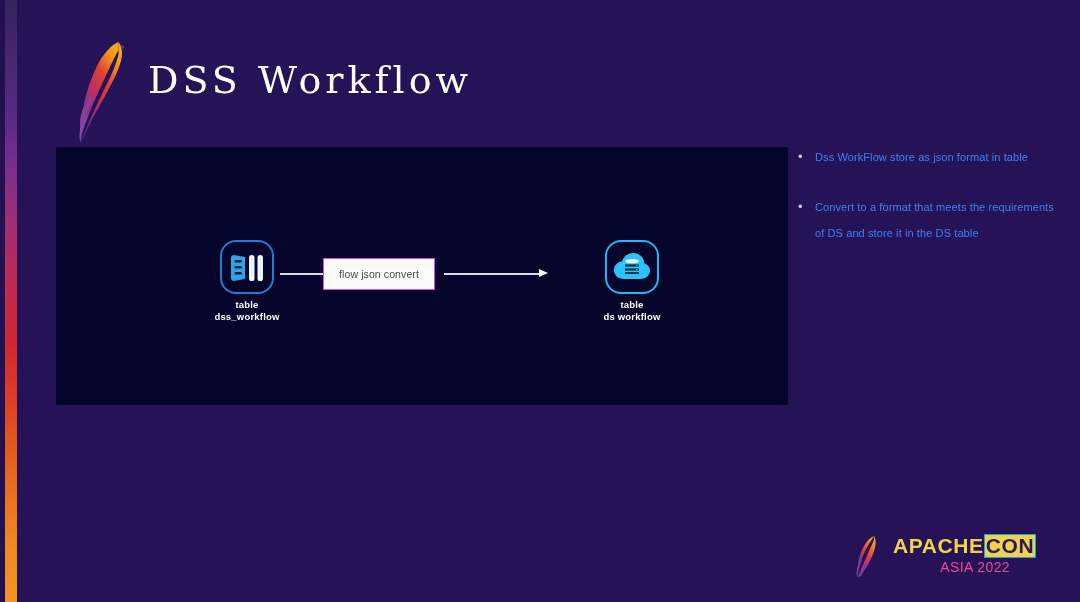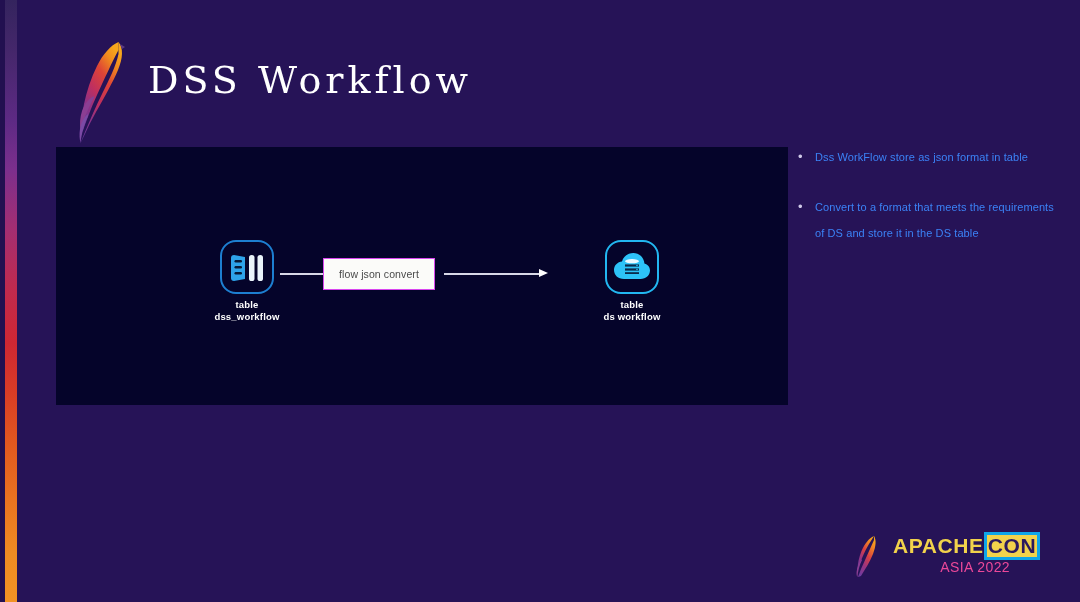--- a/index.html
+++ b/index.html
@@ -191,21 +191,21 @@
     letter-spacing: .6px;
     color: #f2d24b;
     line-height: 22px;
   }
   .ac-con {
     font-size: 21px;
     font-weight: bold;
     letter-spacing: .6px;
     color: #2c1a5e;
     background: #f2d24b;
-    border: 3px solid #0ea5e9;
+    border: 1px solid #0ea5e9;
     line-height: 22px;
     padding: 0 1px;
   }
   .ac-asia {
     position: absolute;
     right: 0; top: 28px;
     font-size: 14px;
     color: #ec4899;
     letter-spacing: .4px;
   }

